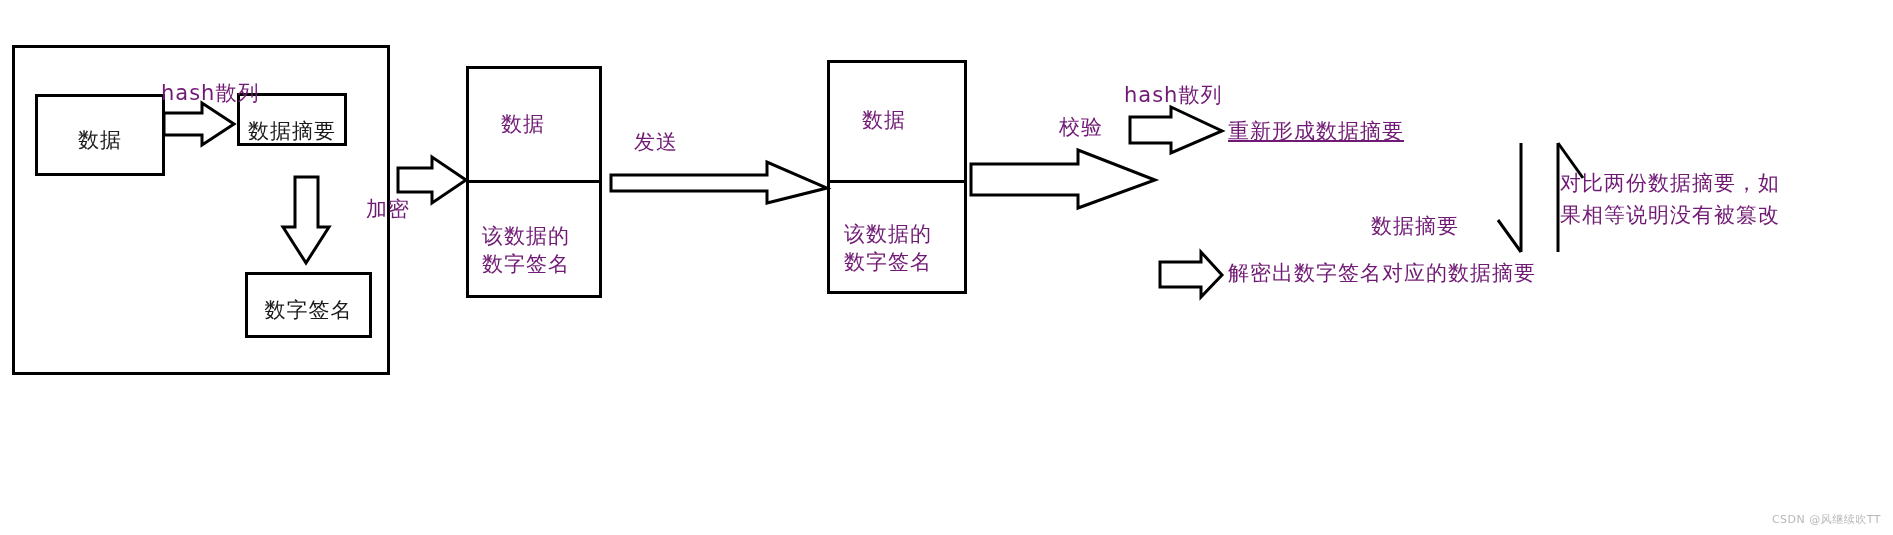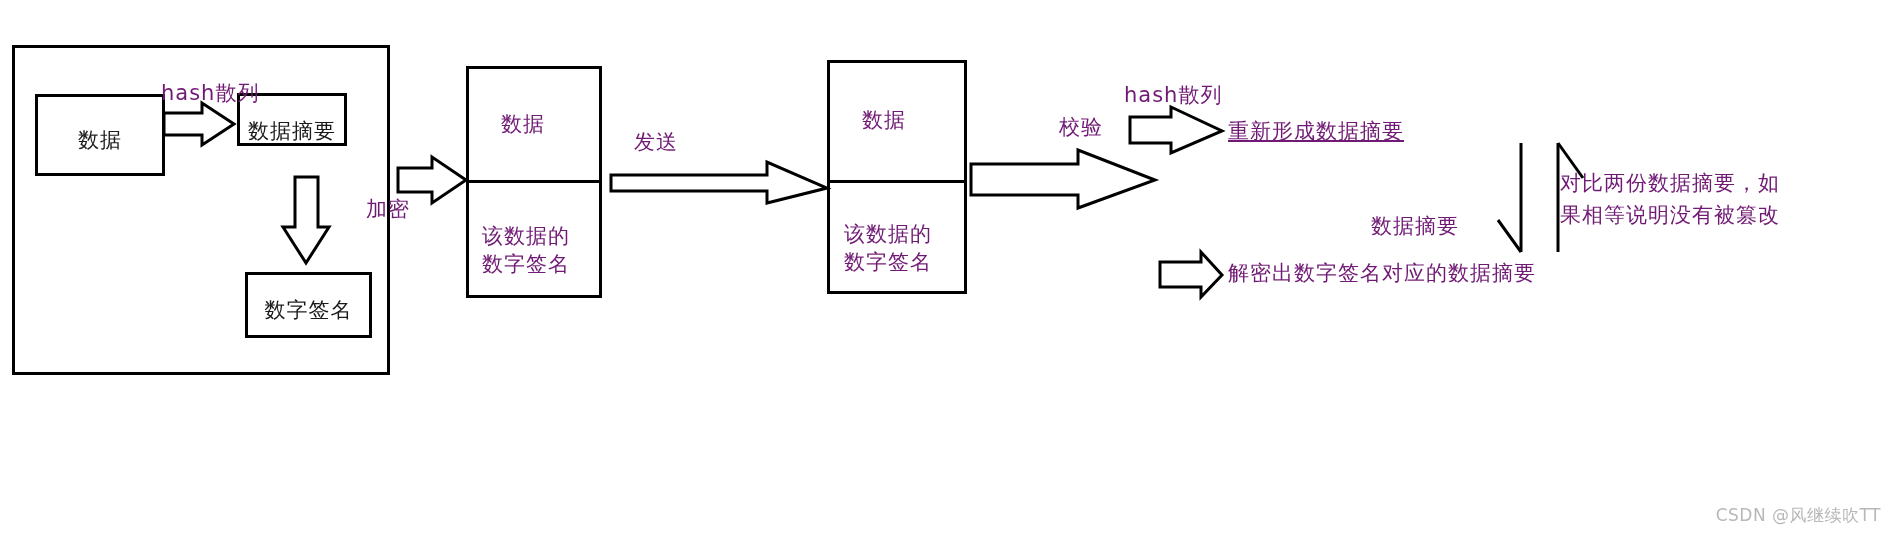--- a/index.html
+++ b/index.html
@@ -53,21 +53,21 @@
     left: 0;
     top: 0;
     width: 1893px;
     height: 535px;
     pointer-events: none;
   }
   .watermark {
     position: absolute;
     right: 12px;
     bottom: 8px;
-    font-size: 17px;
+    font-size: 11px;
     color: #b8b8b8;
     letter-spacing: 0.5px;
   }
   .split-line {
     position: absolute;
     background: #000000;
     height: 3px;
   }
 </style>
 </head>

